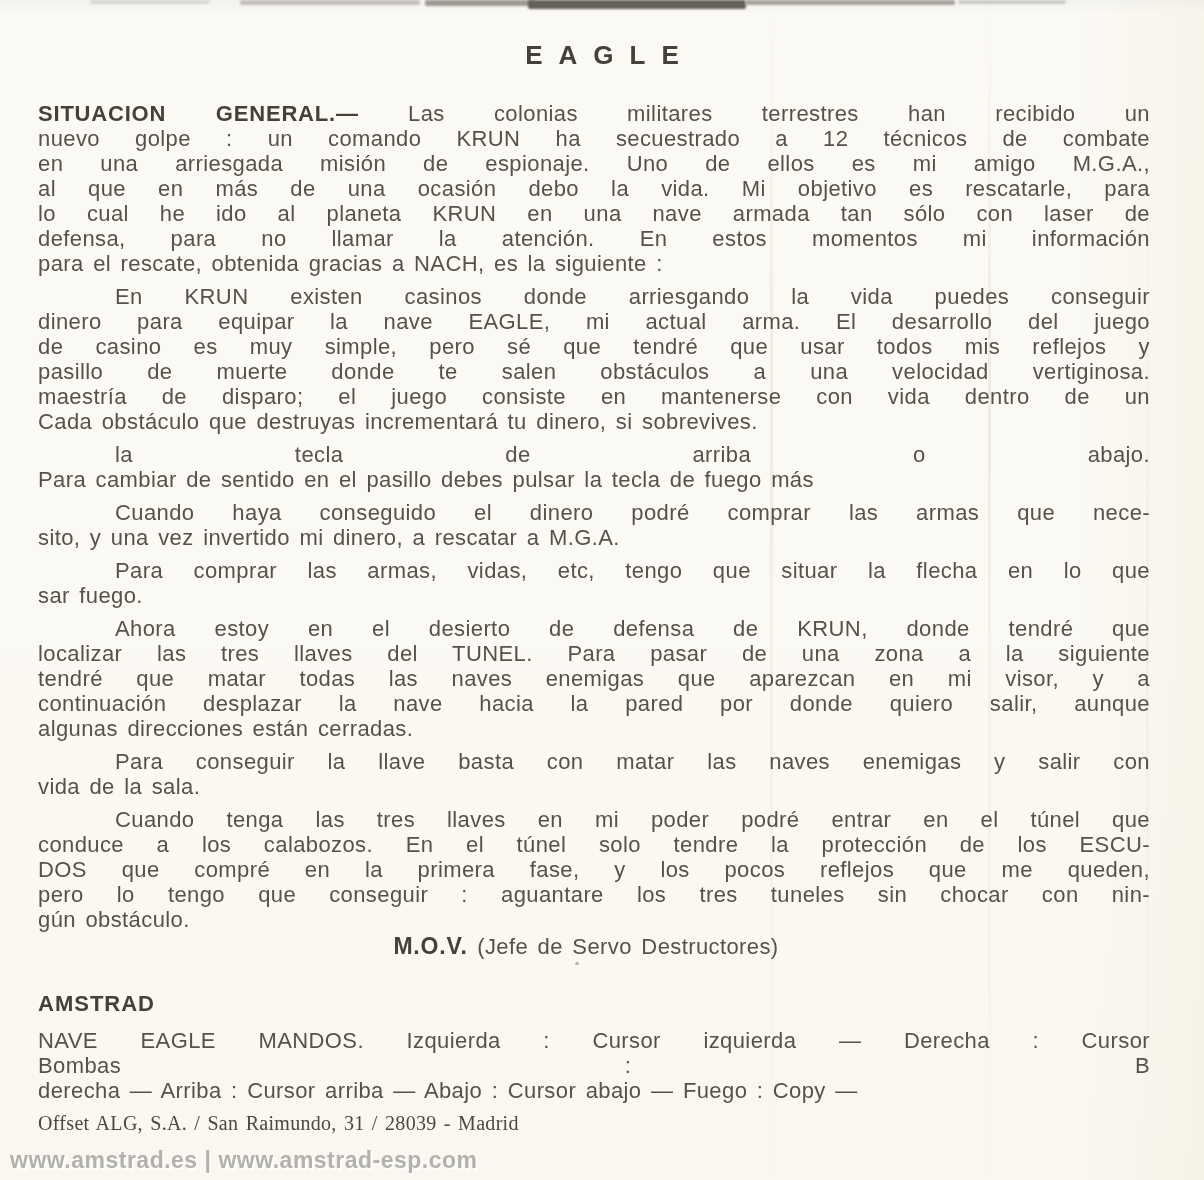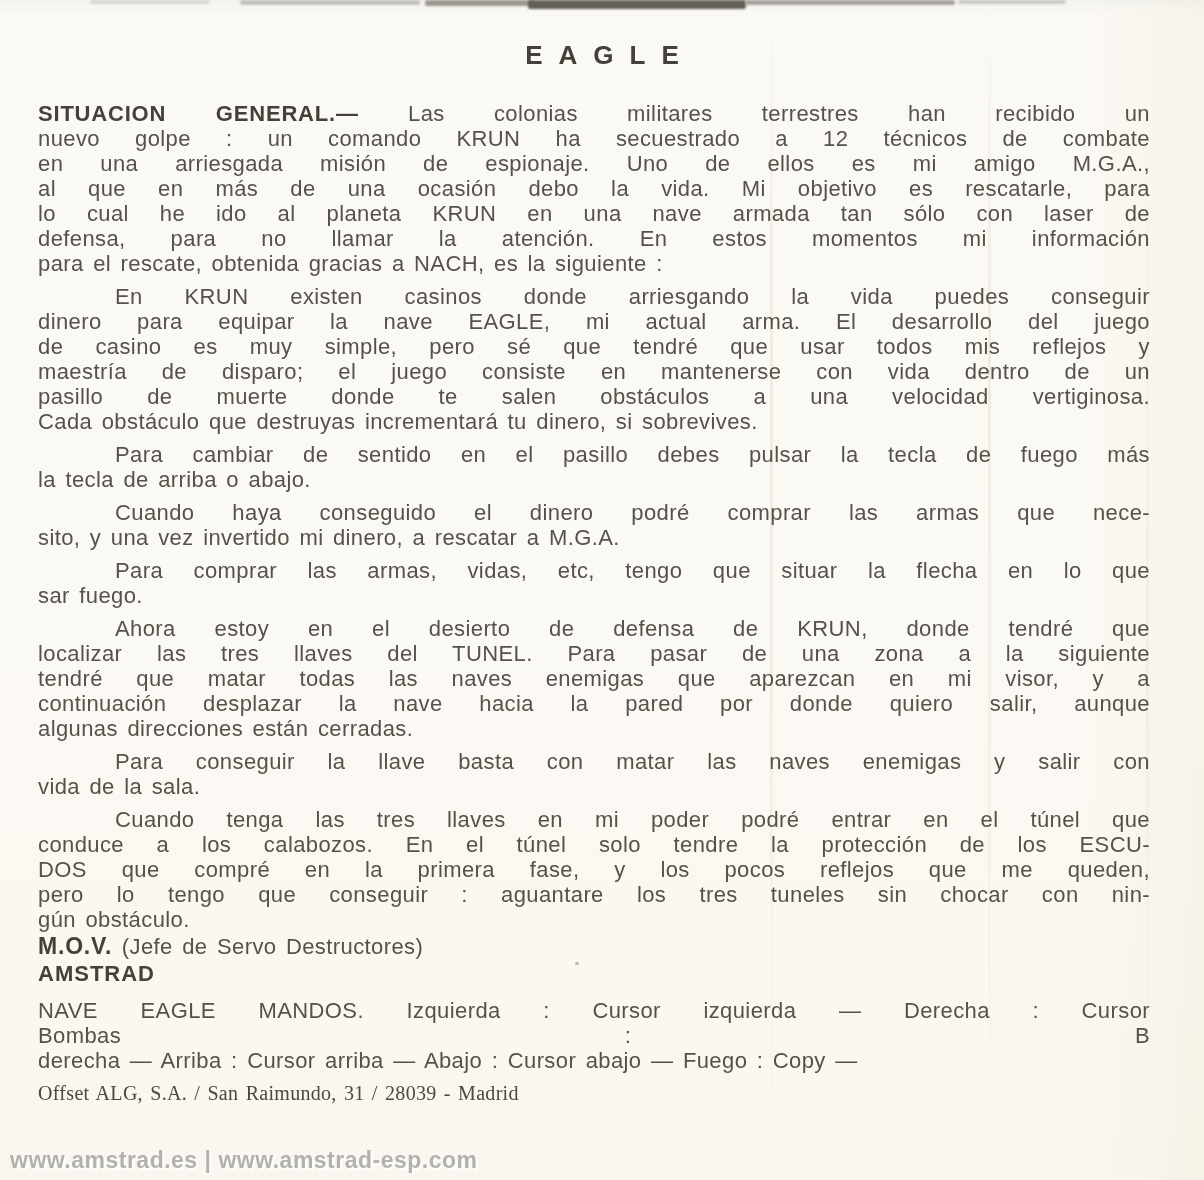--- a/index.html
+++ b/index.html
@@ -98,27 +98,27 @@
 
   .bold {
     font-weight: 700;
     color: var(--ink_bold);
     letter-spacing: 0.8px;
   }
 
   .signature {
     margin-top: -6px;
     line-height: 25px;
-    text-align: left;
+    text-align: center;
     padding-right: 32px;
   }
   .signature .bold { font-size: 23px; }
 
   .amstrad {
-    margin: 2px 0 0 0;
+    margin: 32px 0 0 0;
     font-size: 22px;
     line-height: 25px;
     font-weight: 700;
     color: var(--ink_bold);
     letter-spacing: 1px;
   }
 
   .controls { margin-top: 12px; }
 
   .imprint {
@@ -171,28 +171,28 @@
         <div class="line">al que en más de una ocasión debo la vida. Mi objetivo es rescatarle, para</div>
         <div class="line">lo cual he ido al planeta KRUN en una nave armada tan sólo con laser de</div>
         <div class="line">defensa, para no llamar la atención. En estos momentos mi información</div>
         <div class="line">para el rescate, obtenida gracias a NACH, es la siguiente :</div>
       </div>
 
     <div class="para indent">
         <div class="line">En KRUN existen casinos donde arriesgando la vida puedes conseguir</div>
         <div class="line">dinero para equipar la nave EAGLE, mi actual arma. El desarrollo del juego</div>
         <div class="line">de casino es muy simple, pero sé que tendré que usar todos mis reflejos y</div>
+        <div class="line">pasillo de muerte donde te salen obstáculos a una velocidad vertiginosa.</div>
         <div class="line">maestría de disparo; el juego consiste en mantenerse con vida dentro de un</div>
-        <div class="line">pasillo de muerte donde te salen obstáculos a una velocidad vertiginosa.</div>
         <div class="line">Cada obstáculo que destruyas incrementará tu dinero, si sobrevives.</div>
       </div>
 
     <div class="para indent">
+        <div class="line">la tecla de arriba o abajo.</div>
         <div class="line">Para cambiar de sentido en el pasillo debes pulsar la tecla de fuego más</div>
-        <div class="line">la tecla de arriba o abajo.</div>
       </div>
 
     <div class="para indent">
         <div class="line">Cuando haya conseguido el dinero podré comprar las armas que nece-</div>
         <div class="line">sito, y una vez invertido mi dinero, a rescatar a M.G.A.</div>
       </div>
 
     <div class="para indent">
         <div class="line">Para comprar las armas, vidas, etc, tengo que situar la flecha en lo que</div>
         <div class="line">sar fuego.</div>

